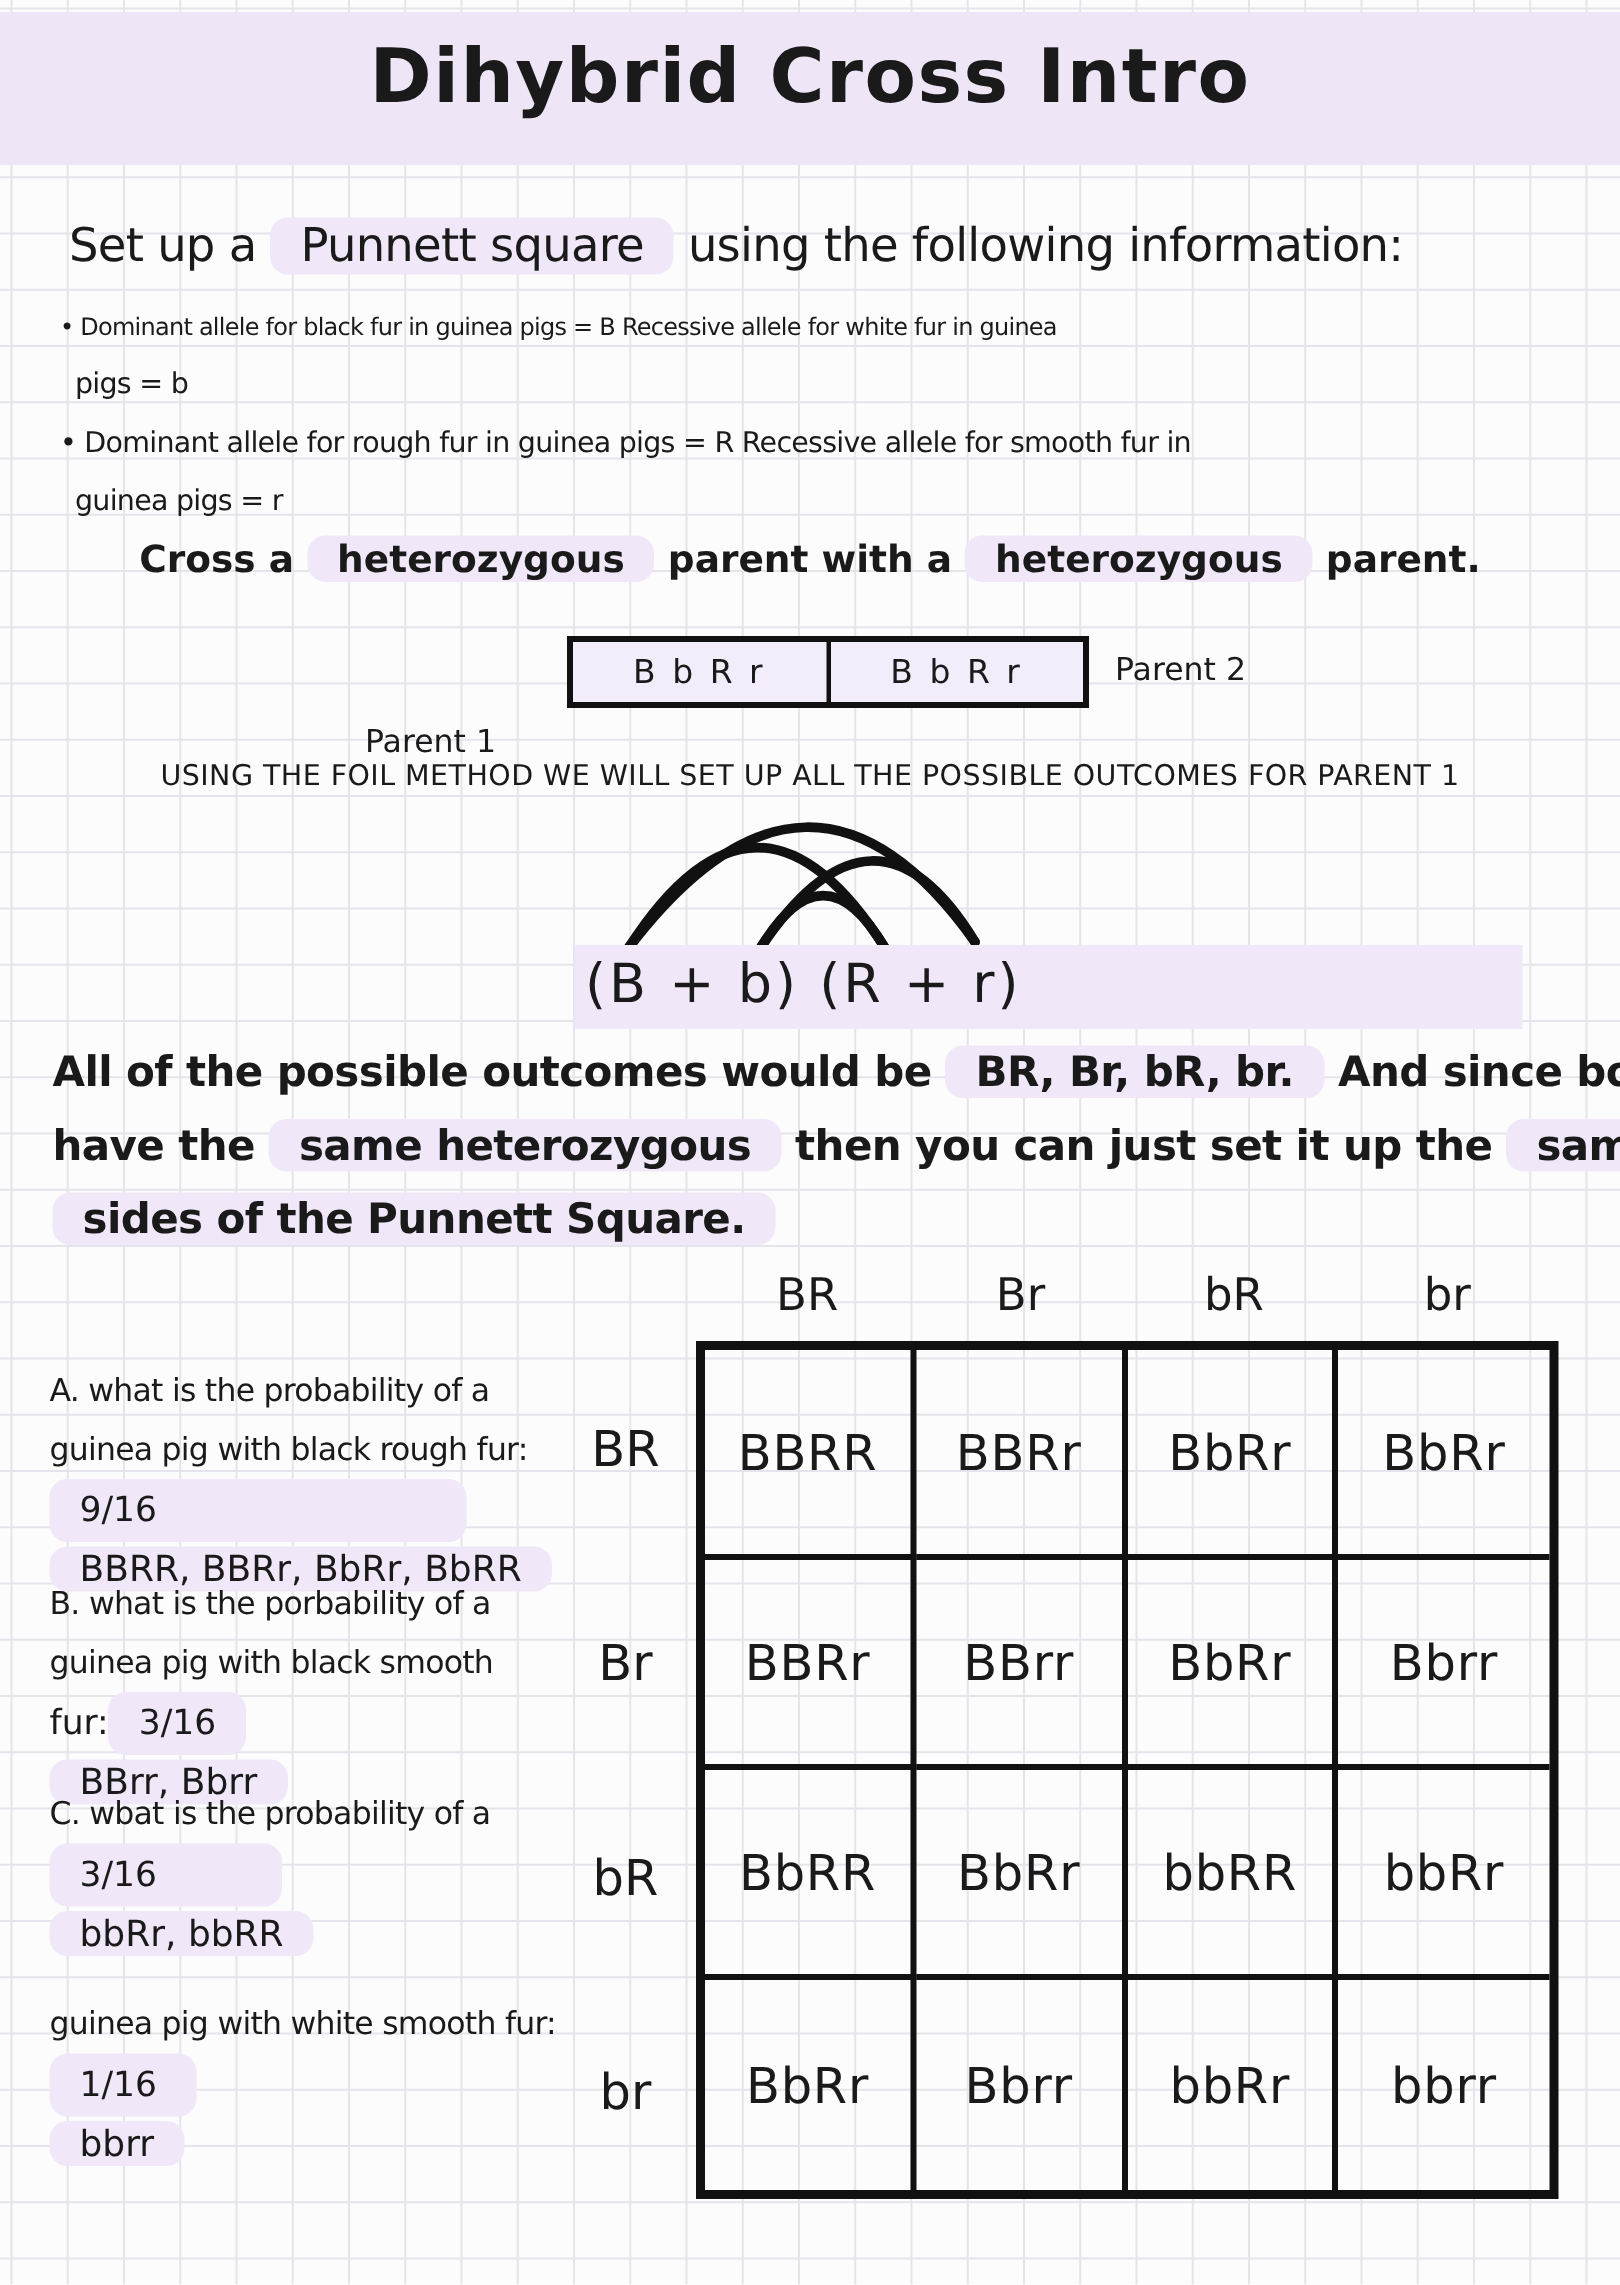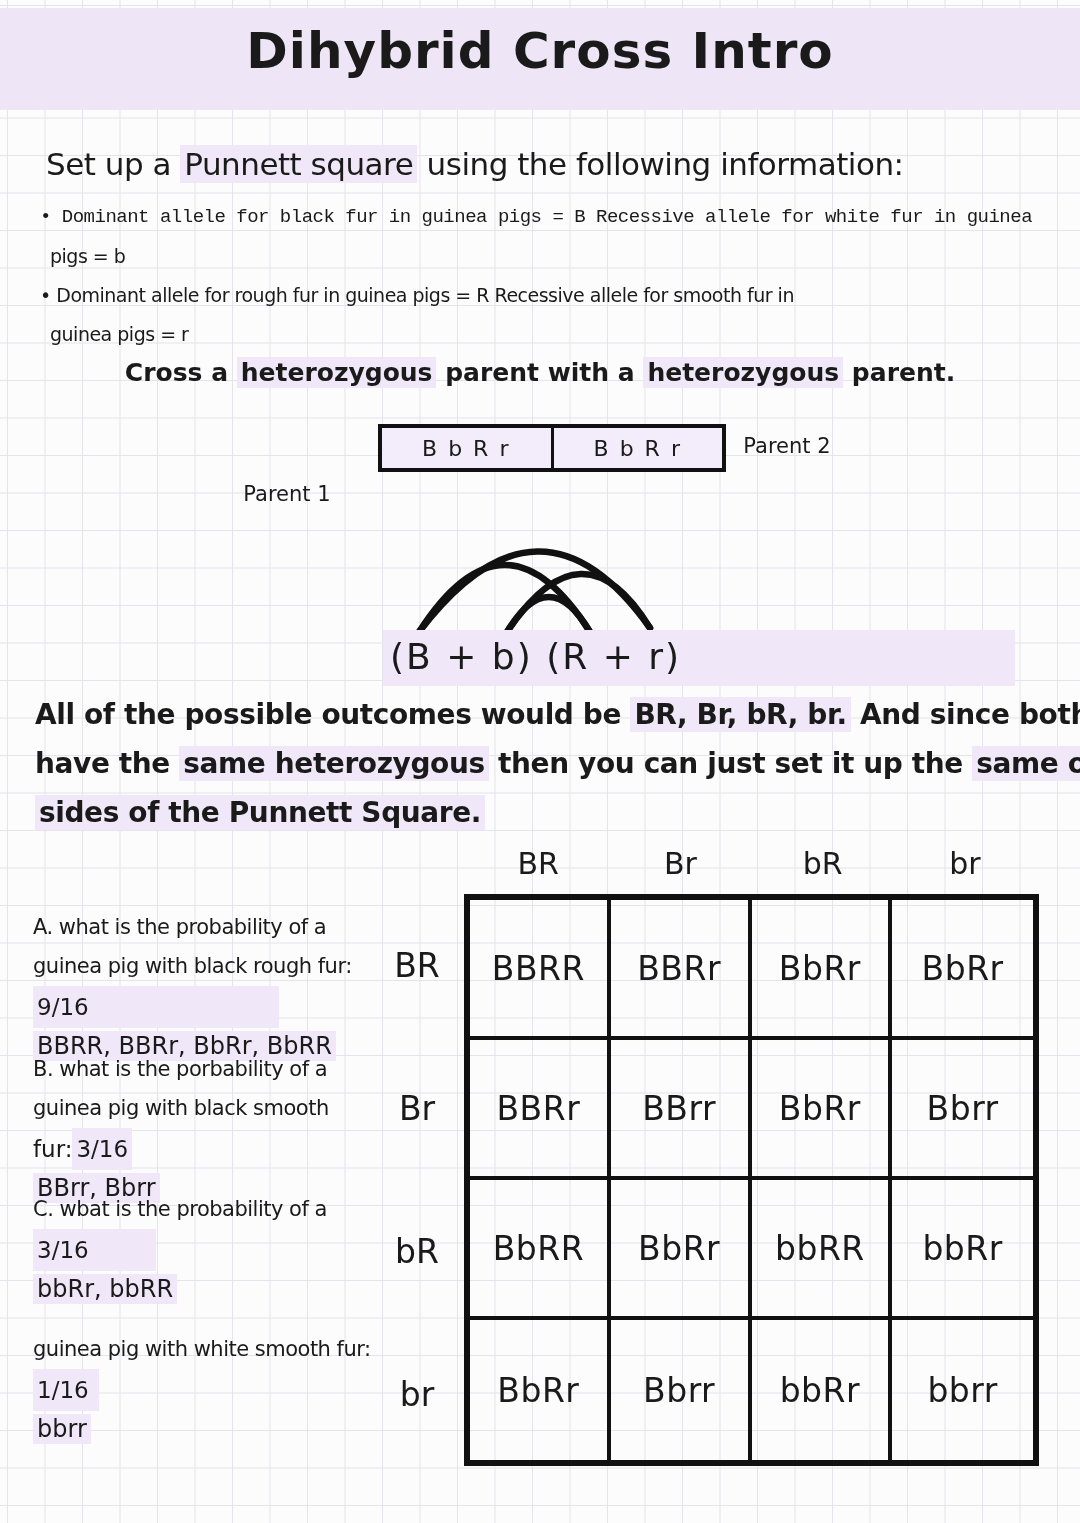--- a/index.html
+++ b/index.html
@@ -6,21 +6,21 @@
   .page{
     position:relative;width:1080px;height:1523px;overflow:hidden;
     color:#1a1a1a;font-family:"DejaVu Sans",sans-serif;
     background-color:#fcfcfd;
     background-image:
       linear-gradient(#e4e4ea 1px, transparent 1px),
       linear-gradient(90deg, #e4e4ea 1px, transparent 1px);
     background-size:37.5px 37.5px;
     background-position:7px 5px;
   }
-  .hl{background:#f0e8f8;padding:1px 4px;border-radius:0;}
+  .hl{background:#f0e8f8;padding:1px 20px;border-radius:12px;}
   .title-band{position:absolute;left:0;top:8px;width:1080px;height:102px;background:#eee6f6;}
   .page-title{
     position:absolute;left:0;top:22px;width:1080px;text-align:center;
     font-size:50px;font-weight:bold;letter-spacing:1px;
   }
   .intro{position:absolute;left:46px;top:146px;font-size:31px;letter-spacing:-0.5px;white-space:nowrap;}
   .bullets{position:absolute;left:40px;top:198px;font-size:19px;letter-spacing:-0.2px;line-height:38px;}
   .bullet-cont{padding-left:10px;}
   .cross-line{position:absolute;left:0;top:358px;width:1080px;text-align:center;font-size:25px;font-weight:bold;white-space:nowrap;}
   .parent-label{position:absolute;width:130px;text-align:center;font-size:21px;top:434px;}
@@ -66,35 +66,36 @@
 <body>
 
 <div class="page">
 
   <div class="title-band"></div>
   <div class="page-title">Dihybrid Cross Intro</div>
 
   <div class="intro"><span>Set up a </span><span class="hl">Punnett square</span><span> using the following information:</span></div>
 
   <div class="bullets">
-    <div class="q-line" style="font-size:19px;font-family:Liberation Mono, monospace;">• Dominant allele for black fur in guinea pigs = B Recessive allele for white fur in guinea</div>
+    <div class="q-line" style="font-size:16px;">• Dominant allele for black fur in guinea pigs = B Recessive allele for white fur in guinea</div>
     <div class="q-line bullet-cont" style="font-size:19px;">pigs = b</div>
     <div class="q-line" style="font-size:19px;">• Dominant allele for rough fur in guinea pigs = R Recessive allele for smooth fur in</div>
     <div class="q-line bullet-cont" style="font-size:19px;">guinea pigs = r</div>
   </div>
 
   <div class="cross-line"><span>Cross a </span><span class="hl">heterozygous</span><span> parent with a </span><span class="hl">heterozygous</span><span> parent.</span></div>
 
   <div class="parent-label p1">Parent 1</div>
   <div class="parent-box">
     <div class="parent-cell first">B b R r</div>
     <div class="parent-cell">B b R r</div>
   </div>
   <div class="parent-label p2">Parent 2</div>
 
+  <div class="foil-caption">USING THE FOIL METHOD WE WILL SET UP ALL THE POSSIBLE OUTCOMES FOR PARENT 1</div>
 
   <svg class="foil-arcs" viewBox="0 0 345 100" xmlns="http://www.w3.org/2000/svg">
     <path class="arc" d="M44,94 Q130,-40 215,94"></path>
     <path class="arc" d="M44,94 Q165,-65 275,90"></path>
     <path class="arc" d="M132,94 Q174,24 215,94"></path>
     <path class="arc" d="M132,94 Q208,-20 275,90"></path>
   </svg>
 
   <div class="expression-band"></div>
   <div class="expression">(B + b) (R + r)</div>

